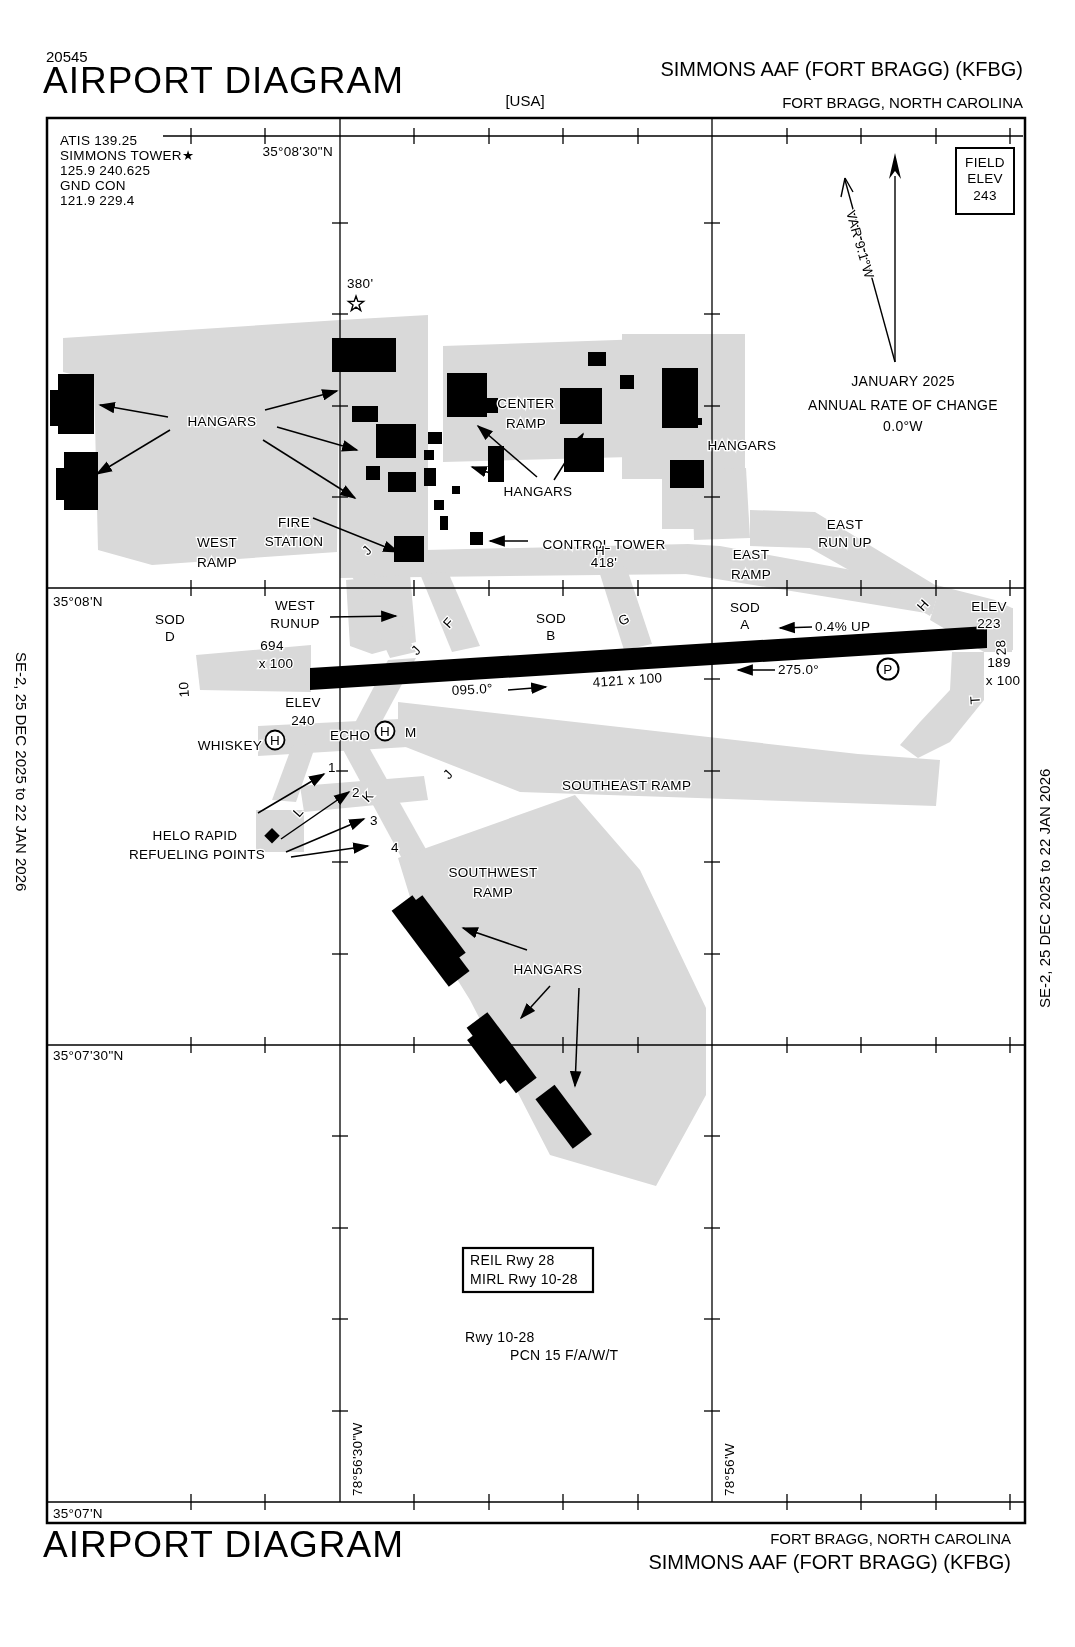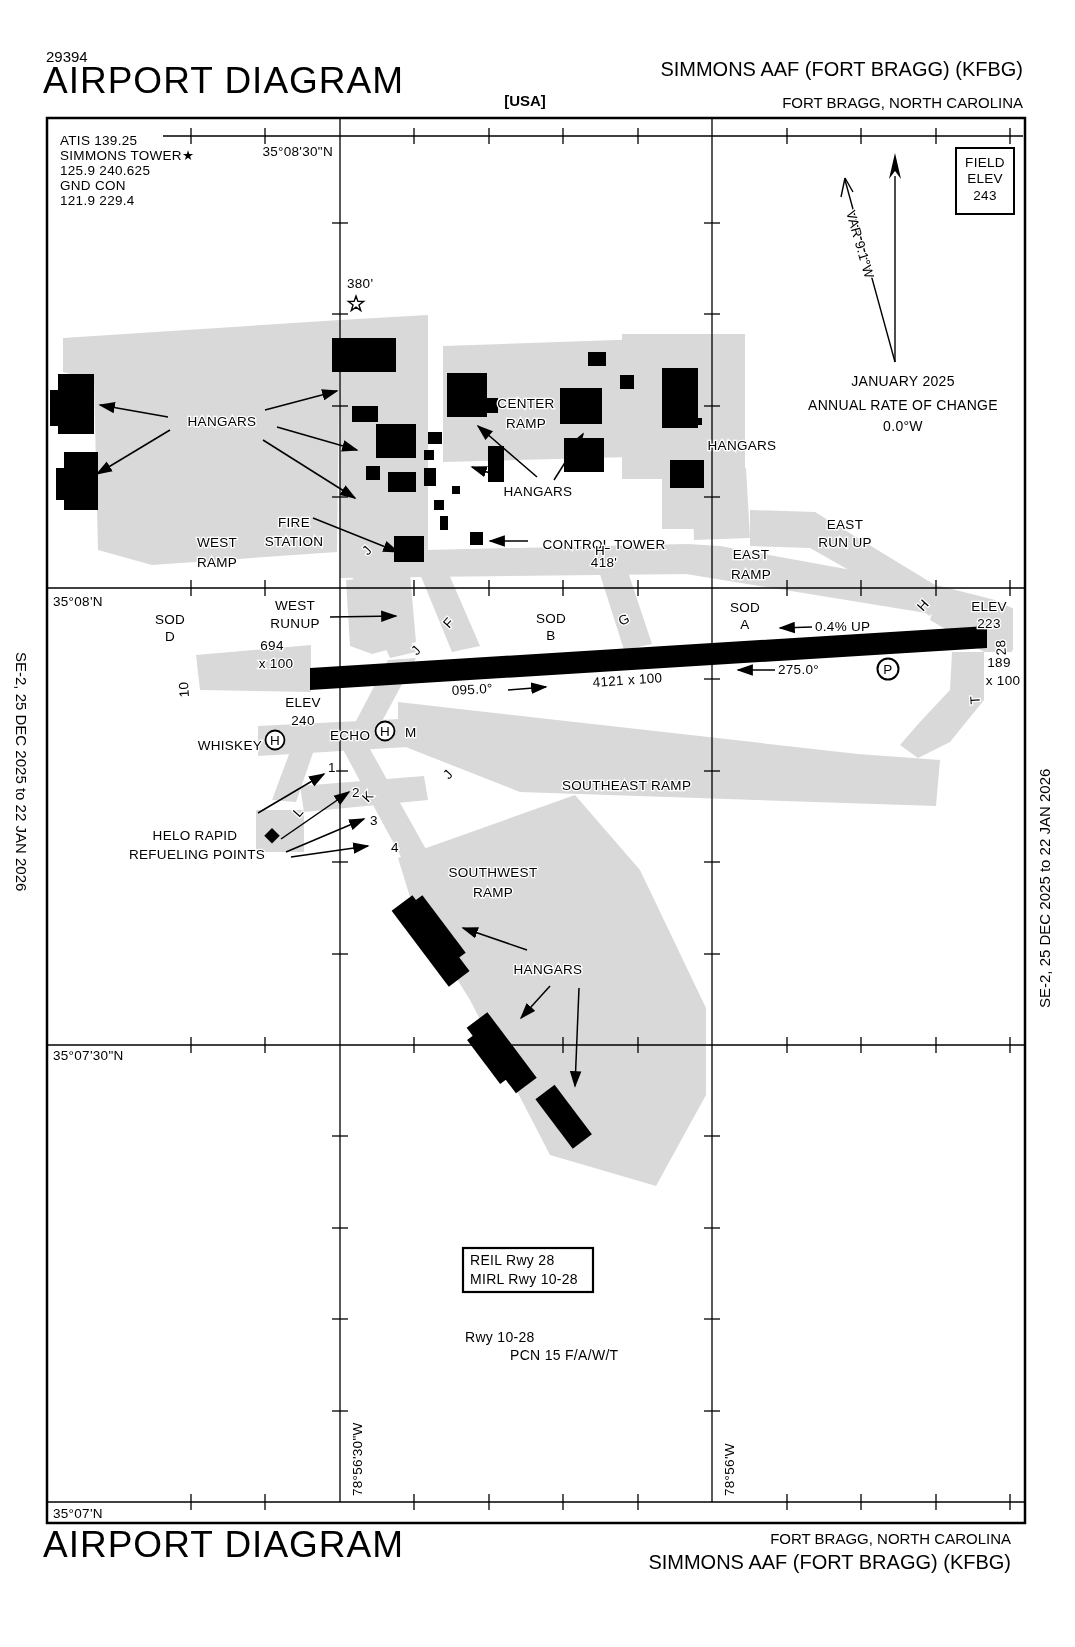--- a/index.html
+++ b/index.html
@@ -1,39 +1,39 @@
 <!DOCTYPE html>
 <html><head>
 <meta charset="utf-8">
 <style>
   html,body{margin:0;padding:0;background:#fff;}
   body{width:1075px;height:1647px;position:relative;font-family:"Liberation Sans",sans-serif;color:#000;overflow:hidden;}
   .abs{position:absolute;white-space:nowrap;}
   #chart-number{left:46px;top:48px;font-size:15px;}
   #page-title{left:43px;top:60px;font-size:37px;letter-spacing:1px;}
-  #usa-tag{left:470px;top:92px;width:110px;text-align:center;font-size:15px;font-weight:bold;}
+  #usa-tag{left:470px;top:92px;width:110px;text-align:center;font-size:15px;}
   #airport-name{right:52px;top:58px;font-size:20px;text-align:right;}
   #airport-city{right:52px;top:94px;font-size:15px;text-align:right;}
   #footer-title{left:43px;top:1524px;font-size:37px;letter-spacing:1px;}
   #footer-city{right:64px;top:1530px;font-size:15px;text-align:right;}
   #footer-name{right:64px;top:1551px;font-size:20px;text-align:right;}
   #edition-left{left:30px;top:652px;transform:rotate(90deg);transform-origin:0 0;font-size:15px;}
   #edition-right{left:1036px;top:1008px;transform:rotate(-90deg);transform-origin:0 0;font-size:15px;}
   svg{position:absolute;left:0;top:0;}
   svg text{font-family:"Liberation Sans",sans-serif;fill:#000;stroke:#fff;stroke-width:2.6px;paint-order:stroke;letter-spacing:.3px;font-size:13.5px;}
   svg text.big{font-size:14px;}
   .pave{fill:#d9d9d9;stroke:none;}
   .bldg{fill:#000;stroke:none;}
   .gline{stroke:#000;stroke-width:1.3;}
   .arrow{stroke:#000;stroke-width:1.5;fill:none;}
 </style>
 </head>
 <body>
 
-<div class="abs" id="chart-number">29394</div>
+<div class="abs" id="chart-number">20545</div>
 <div class="abs" id="page-title">AIRPORT DIAGRAM</div>
 <div class="abs" id="usa-tag">[USA]</div>
 <div class="abs" id="airport-name">SIMMONS AAF (FORT BRAGG)  (KFBG)</div>
 <div class="abs" id="airport-city">FORT BRAGG, NORTH CAROLINA</div>
 
 <div class="abs" id="edition-left">SE-2,  25 DEC 2025  to  22 JAN 2026</div>
 <div class="abs" id="edition-right">SE-2,  25 DEC 2025  to  22 JAN 2026</div>
 
 <div class="abs" id="footer-title">AIRPORT DIAGRAM</div>
 <div class="abs" id="footer-city">FORT BRAGG, NORTH CAROLINA</div>

